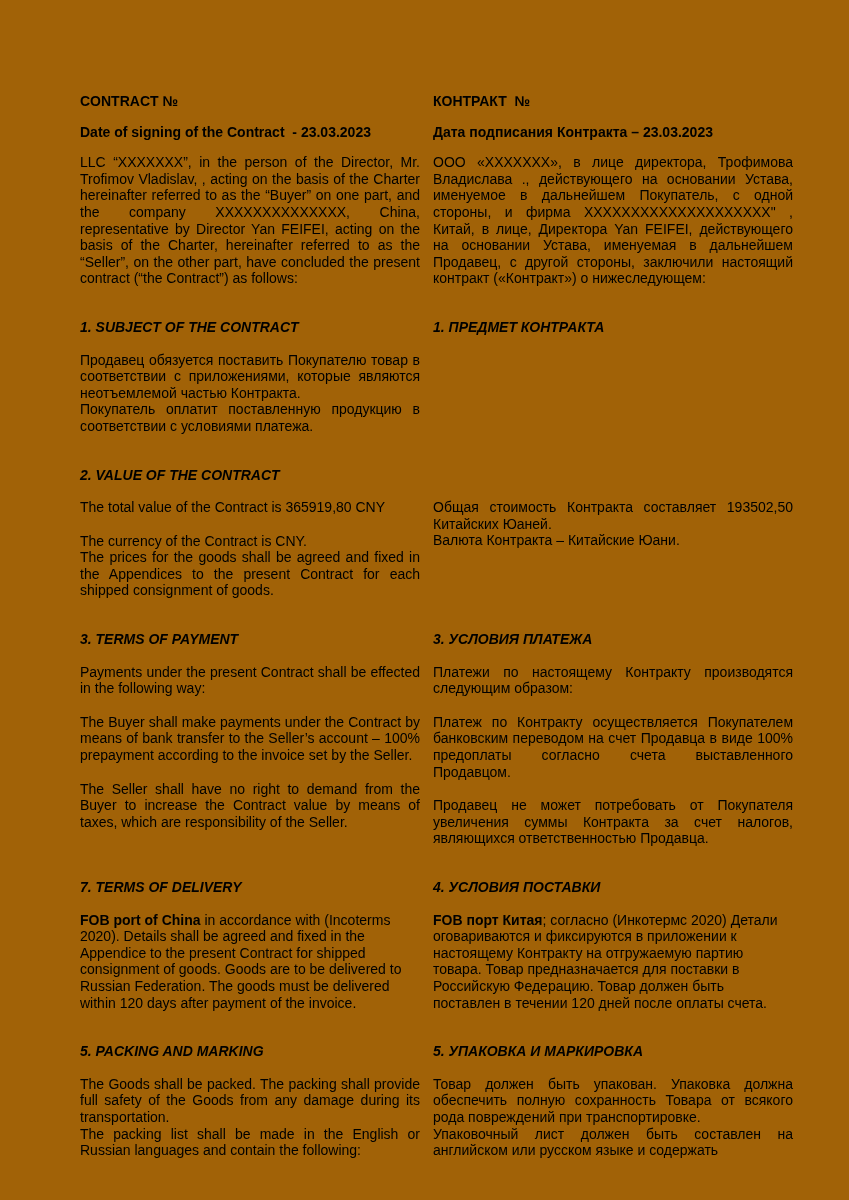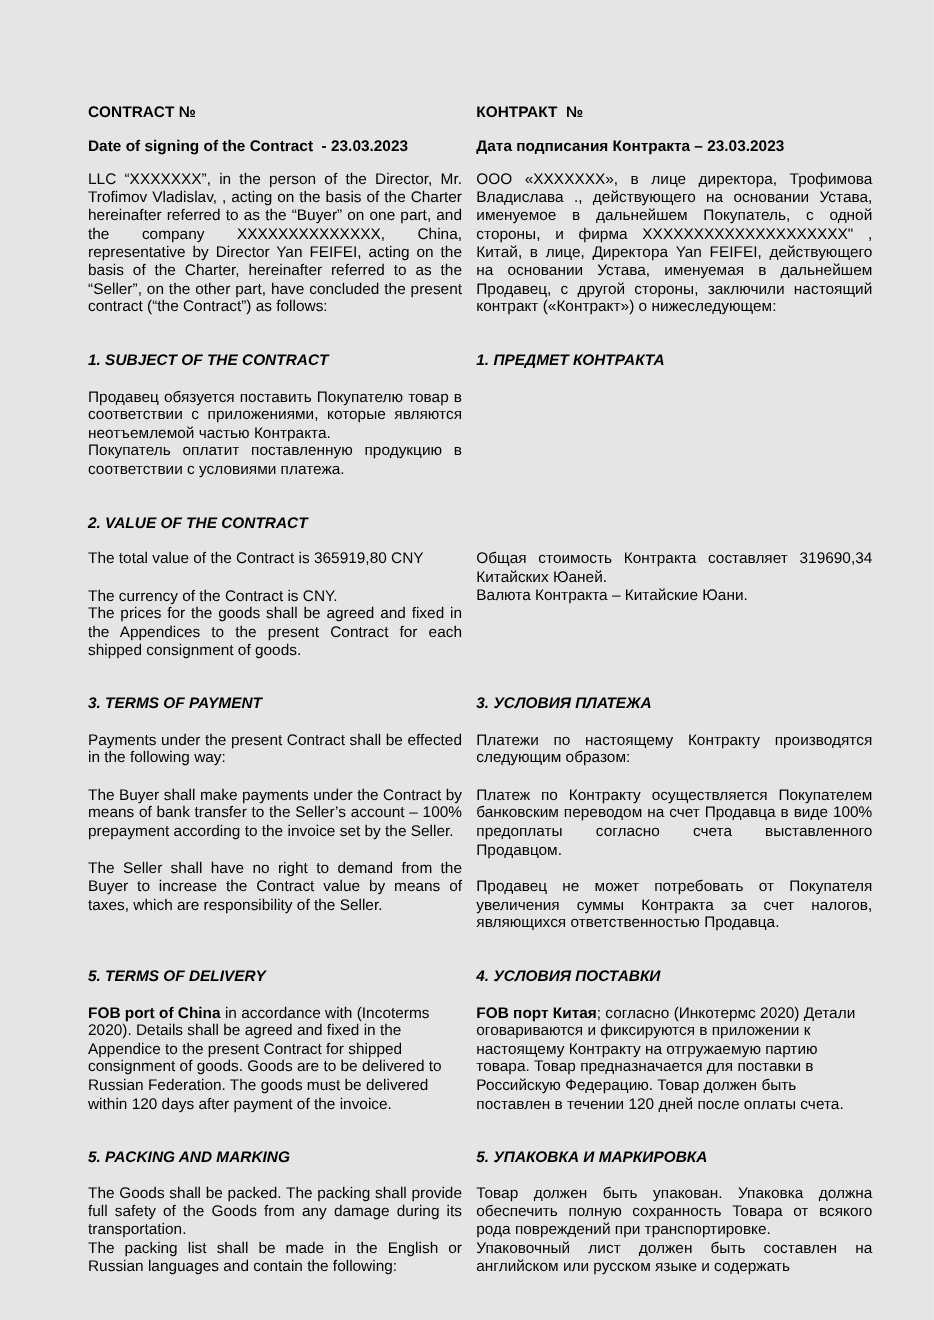--- a/index.html
+++ b/index.html
@@ -9,21 +9,21 @@
     height: 1200px;
     background: #ffffff;
     color: #000000;
     font-family: "Liberation Sans", sans-serif;
     overflow: hidden;
   }
   .page {
     width: 849px;
     height: 1200px;
     padding: 93px 36px 40px 80px;
-    background: #e5e5e5;
+    background: #a16207;
   }
   .row {
     display: grid;
     grid-template-columns: 340px 360px;
     column-gap: 13px;
   }
   .row-h1 { margin-bottom: 14px; }
   .row-h2 { margin-top: 32px; margin-bottom: 16px; font-style: italic; }
   .row-text { margin-bottom: 0; }
   .cell {
@@ -102,21 +102,21 @@
           <div class="h2">2. VALUE OF THE CONTRACT</div>
         </div>
       </div>
       <div class="row row-text">
         <div class="cell cell-en">
           <div class="p">The total value of the Contract is 365919,80 CNY</div>
           <div class="p0">The currency of the Contract is CNY.</div>
           <div class="p0">The prices for the goods shall be agreed and fixed in the Appendices to the present Contract for each shipped consignment of goods.</div>
         </div>
         <div class="cell cell-ru">
-          <div class="p0">Общая стоимость Контракта составляет 319690,34 Китайских Юаней.</div>
+          <div class="p0">Общая стоимость Контракта составляет 193502,50 Китайских Юаней.</div>
           <div class="p0">Валюта Контракта – Китайские Юани.</div>
         </div>
       </div>
       <div class="row row-h2">
         <div class="cell cell-en">
           <div class="h2">3. TERMS OF PAYMENT</div>
         </div>
         <div class="cell cell-ru">
           <div class="h2">3. УСЛОВИЯ ПЛАТЕЖА</div>
         </div>
@@ -128,21 +128,21 @@
           <div class="p">The Seller shall have no right to demand from the Buyer to increase the Contract value by means of taxes, which are responsibility of the Seller.</div>
         </div>
         <div class="cell cell-ru">
           <div class="p">Платежи по настоящему Контракту производятся следующим образом:</div>
           <div class="p">Платеж по Контракту осуществляется Покупателем банковским переводом на счет  Продавца в виде 100% предоплаты согласно счета выставленного Продавцом.</div>
           <div class="p">Продавец не может потребовать от Покупателя увеличения суммы Контракта за счет налогов, являющихся ответственностью Продавца.</div>
         </div>
       </div>
       <div class="row row-h2">
         <div class="cell cell-en">
-          <div class="h2">5. TERMS OF DELIVERY</div>
+          <div class="h2">7. TERMS OF DELIVERY</div>
         </div>
         <div class="cell cell-ru">
           <div class="h2">4. УСЛОВИЯ ПОСТАВКИ</div>
         </div>
       </div>
       <div class="row row-text">
         <div class="cell cell-en">
           <div class="plead"><b>FOB port of China</b> in accordance with (Incoterms 2020). Details shall be agreed and fixed in the Appendice to the present Contract for shipped consignment of goods. Goods are to be delivered to Russian Federation. The goods must be delivered within 120 days after payment of the invoice.</div>
         </div>
         <div class="cell cell-ru">

